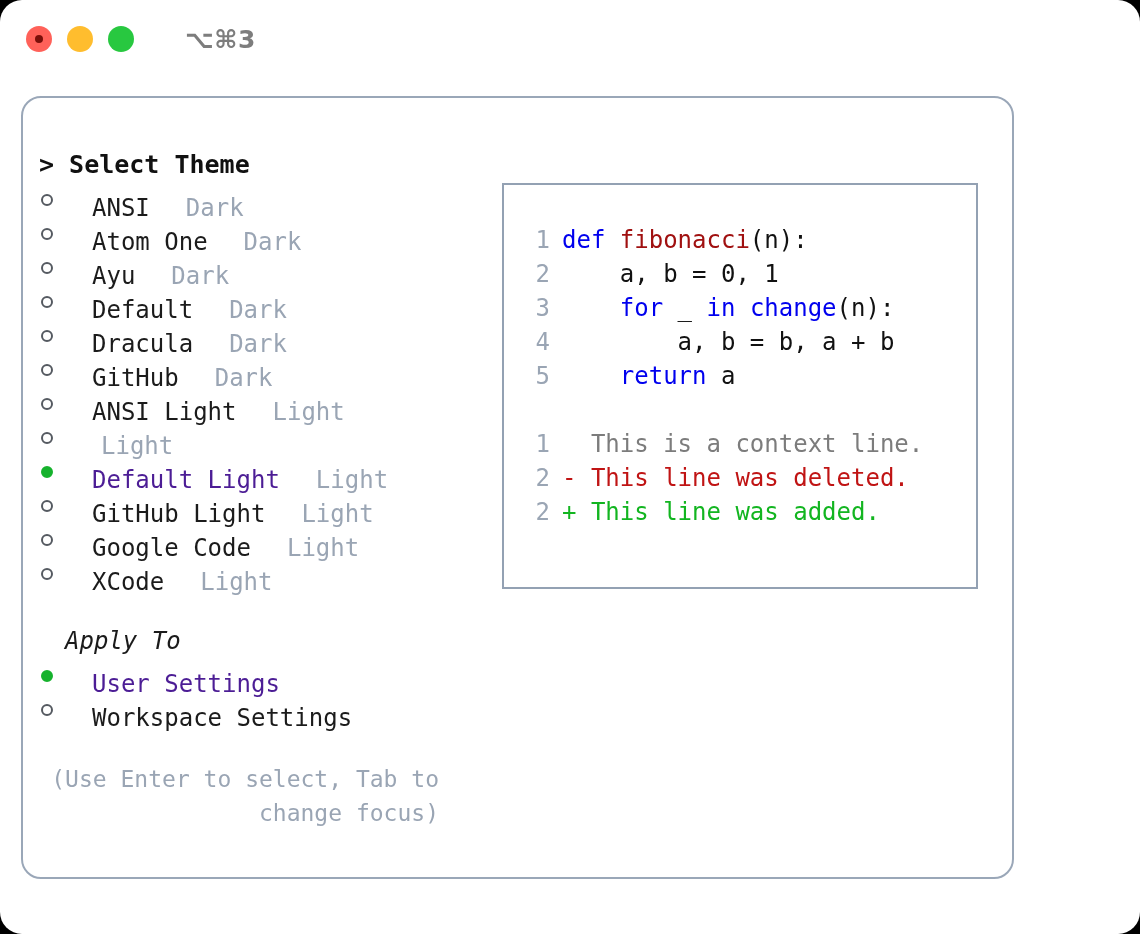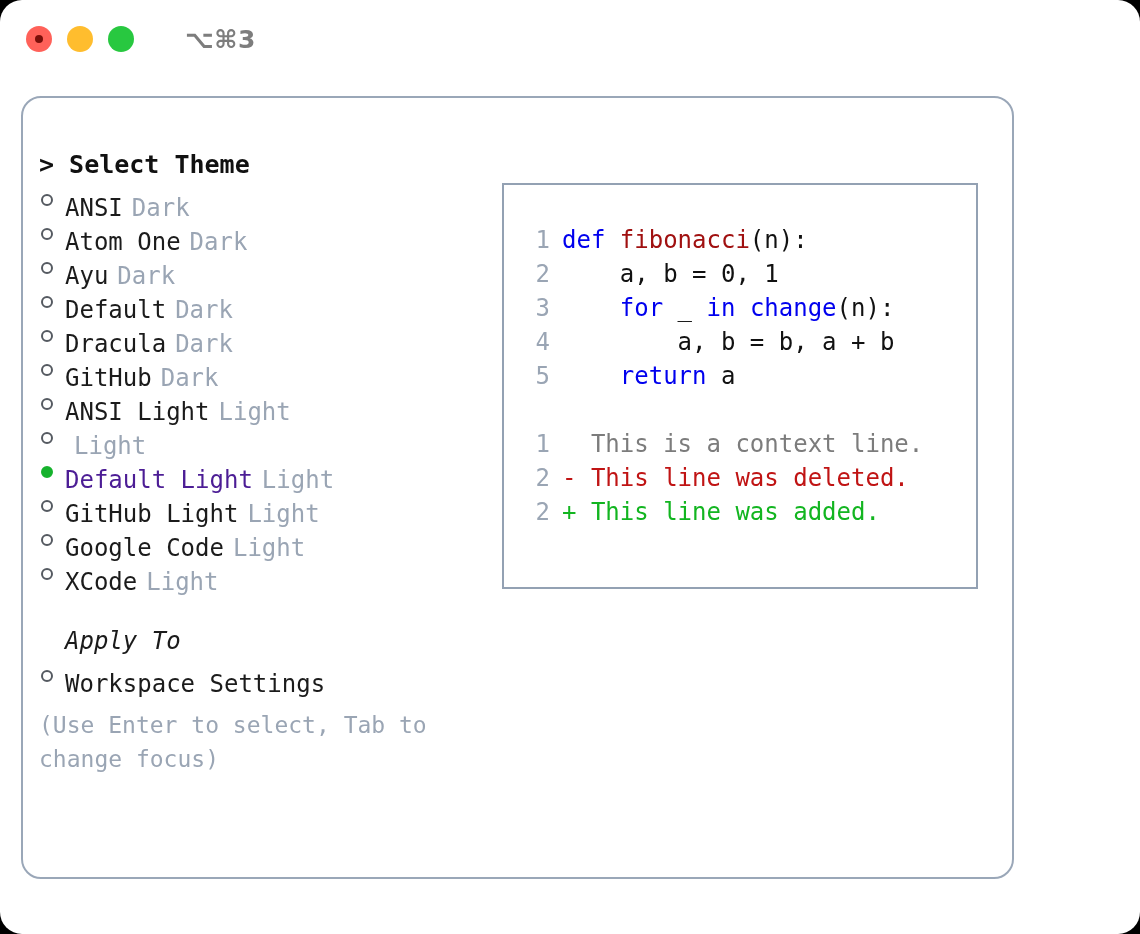--- a/index.html
+++ b/index.html
@@ -99,20 +99,21 @@
     white-space: pre;
   }
 
   .row {
     display: flex;
     align-items: baseline;
     line-height: 34px;
     height: 34px;
     font-size: 24px;
     white-space: pre;
+    gap: 27px;
   }
 
   .bullet {
     display: inline-block;
     width: 26px;
     flex: 0 0 26px;
     position: relative;
     height: 34px;
   }
   .bullet i {
@@ -146,25 +147,26 @@
   .plain-hdr {
     font-size: 24px;
     color: #1b1b1b;
     line-height: 34px;
     padding-left: 26px;
     white-space: pre;
     font-style: italic;
   }
 
   #hint {
-    margin-top: 16px;
+    margin-top: 36px;
     color: #9aa5b4;
     font-size: 23px;
     line-height: 34px;
     width: 400px;
+    text-align: right;
   }
 
   
   #right-col {
     position: absolute;
     left: 479px;
     top: 50px;
     width: 495px;
   }
   #preview-title {
@@ -235,20 +237,21 @@
             <div class="row"><span class="bullet on"><i></i></span><span class="label sel">Default Light</span><span class="tag">Light</span></div>
             <div class="row"><span class="bullet off"><i></i></span><span class="label">GitHub Light</span><span class="tag">Light</span></div>
             <div class="row"><span class="bullet off"><i></i></span><span class="label">Google Code</span><span class="tag">Light</span></div>
             <div class="row"><span class="bullet off"><i></i></span><span class="label">XCode</span><span class="tag">Light</span></div>
           </div>
 
         <div class="spacer-row"></div>
 
         <div class="plain-hdr">Apply To</div>
         <div id="apply-list">
+            <div class="row"><span class="bullet on"><i></i></span><span class="label sel">User Settings</span></div>
             <div class="row"><span class="bullet off"><i></i></span><span class="label">Workspace Settings</span></div>
           </div>
 
         <div id="hint">(Use Enter to select, Tab to change focus)</div>
       </div>
 
       <div id="right-col">
         <div id="preview-box">
           <div id="code-block">
               <div class="code-line"><span class="ln">1</span><span><span class="kw">def</span><span class="pl"> </span><span class="fn">fibonacci</span><span class="pl">(n):</span></span></div>

